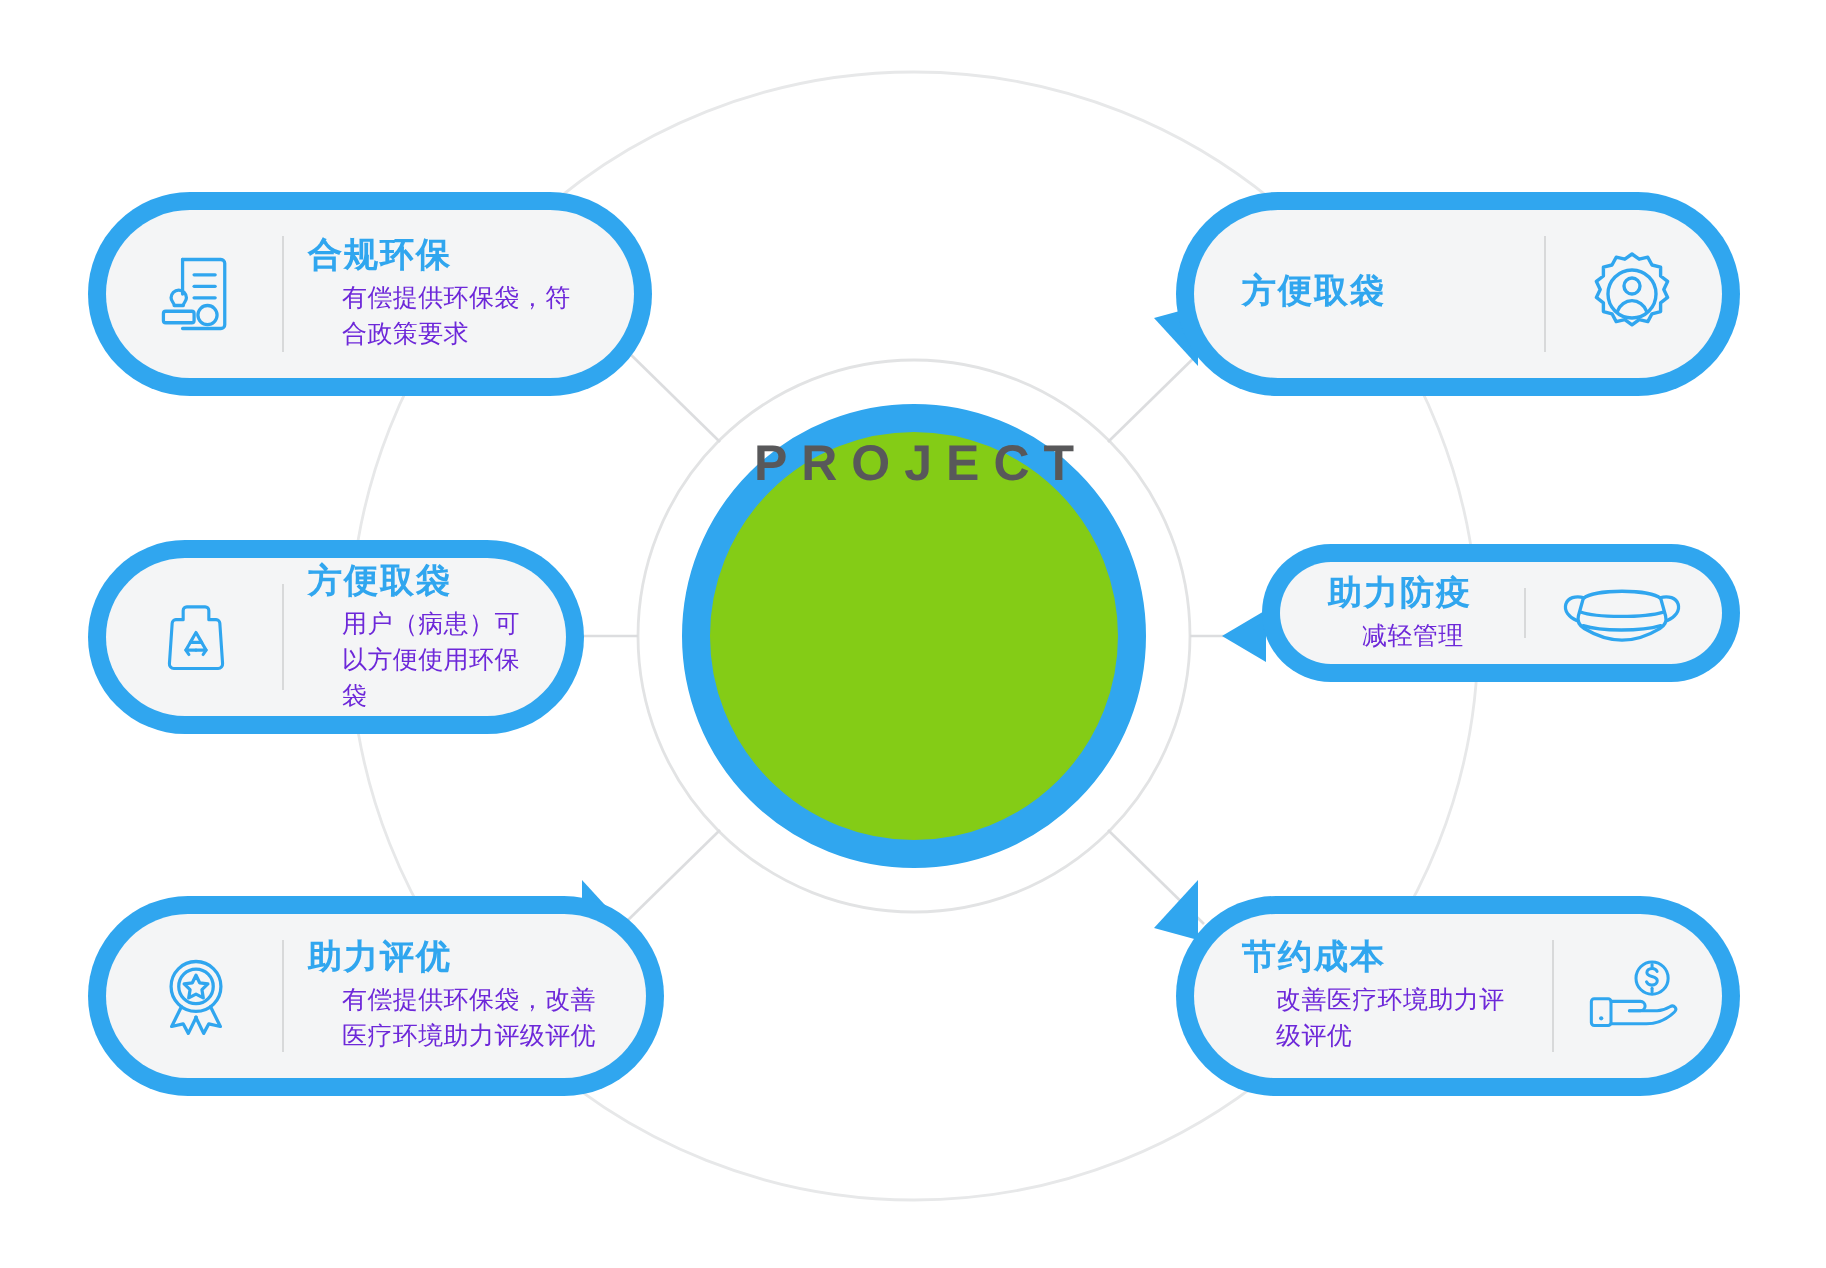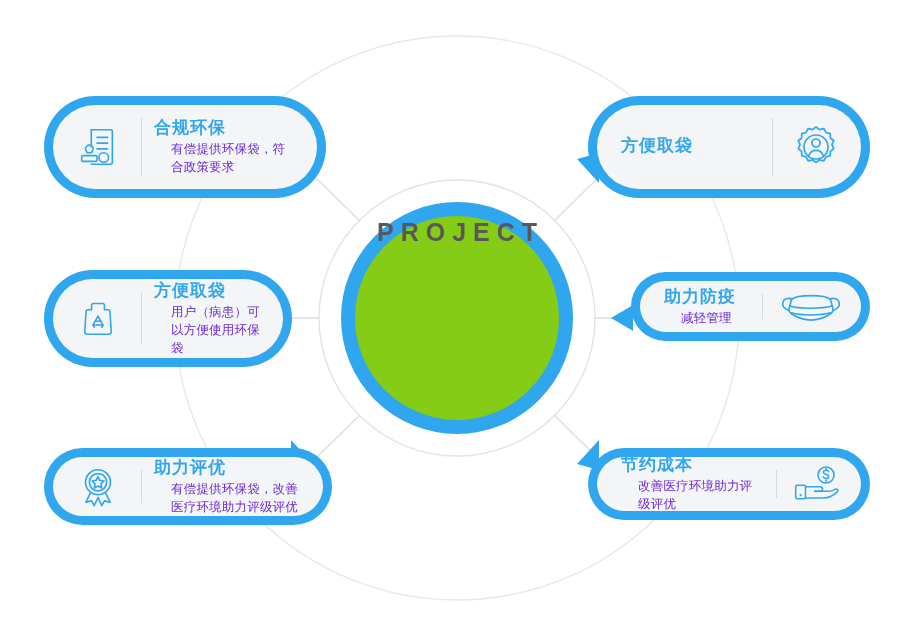--- a/index.html
+++ b/index.html
@@ -196,41 +196,41 @@
           <path d="M12.4 13.6 c-4.4 -1.2 -8.4 0 -9.4 3.4 c-1 3.4 1.6 6.6 5.6 8.4"></path>
           <path d="M51.6 13.6 c4.4 -1.2 8.4 0 9.4 3.4 c1 3.4 -1.6 6.6 -5.6 8.4"></path>
           <path d="M10.6 21 c8 3 32.8 3 42.8 0"></path>
           <path d="M12 28 c9 3 30 3 40 0"></path>
         </svg>
       </div>
     </div>
   </div>
 
   <div class="tail" style="left:291px;top:440px;border-left:22px solid #30a6ef;border-top:24px solid transparent;border-bottom:6px solid transparent;"></div>
-  <div class="card left" style="left:44px;top:448px;width:288px;height:77px;">
+  <div class="card left" style="left:44px;top:448px;width:288px;height:100px;">
     <div class="card-inner">
       <div class="icon-box">
         <svg class="ic" width="46" height="46" viewBox="0 0 48 48">
           <circle cx="24" cy="19" r="13"></circle>
           <circle cx="24" cy="19" r="9"></circle>
           <path d="M24 13.2 l1.9 3.9 l4.3 .6 l-3.1 3 l.7 4.3 l-3.8 -2 l-3.8 2 l.7 -4.3 l-3.1 -3 l4.3 -.6 z"></path>
           <path d="M16.4 29.6 l-5.1 10.3 l6 -1.4 l2.7 5 l4.1 -8.4"></path>
           <path d="M31.6 29.6 l5.1 10.3 l-6 -1.4 l-2.7 5 l-4.1 -8.4"></path>
         </svg>
       </div>
       <div class="divider"></div>
       <div class="card-text">
         <div class="card-title">助力评优</div>
         <div class="card-desc">有偿提供环保袋，改善医疗环境助力评级评优</div>
       </div>
     </div>
   </div>
 
   <div class="tail" style="left:577px;top:440px;border-right:22px solid #30a6ef;border-top:24px solid transparent;border-bottom:6px solid transparent;"></div>
-  <div class="card right" style="left:588px;top:448px;width:282px;height:72px;">
+  <div class="card right" style="left:588px;top:448px;width:282px;height:100px;">
     <div class="card-inner">
       <div class="card-text">
         <div class="card-title">节约成本</div>
         <div class="card-desc">改善医疗环境助力评级评优</div>
       </div>
       <div class="divider"></div>
       <div class="icon-box" style="width:58px;">
         <svg class="ic" width="50" height="42" viewBox="0 0 56 44">
           <circle cx="37" cy="12" r="9"></circle>
           <path d="M39.8 8.2 a3 3 0 0 0 -2.8 -1.6 c-1.8 0 -2.9 1 -2.9 2.3 c0 3 5.8 1.4 5.8 4.6 c0 1.4 -1.2 2.4 -3 2.4 a3.2 3.2 0 0 1 -3 -1.8"></path>

